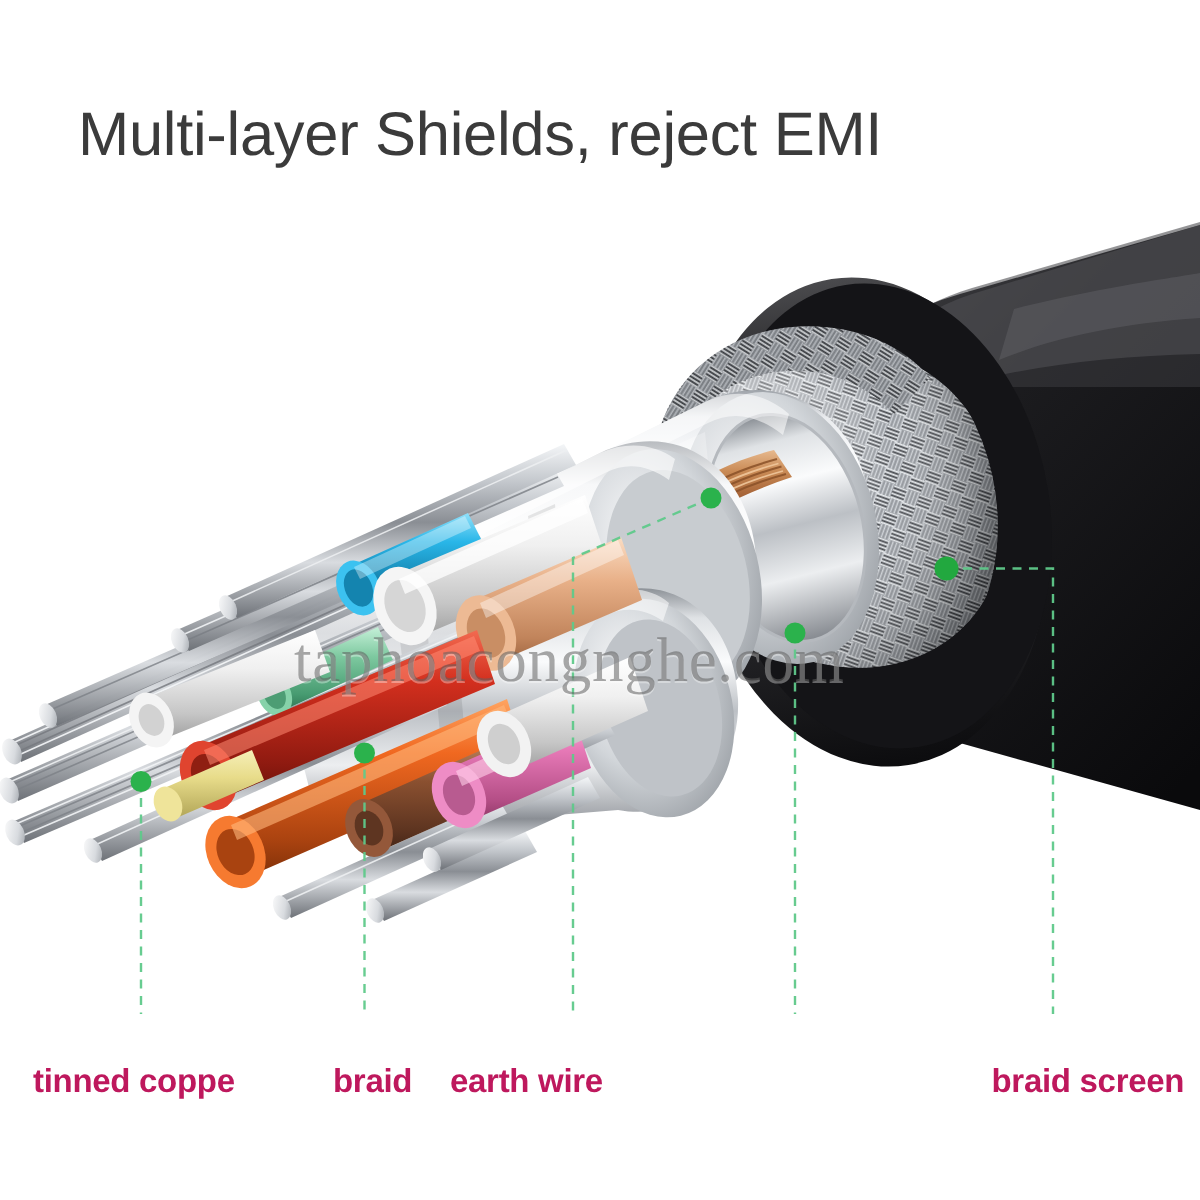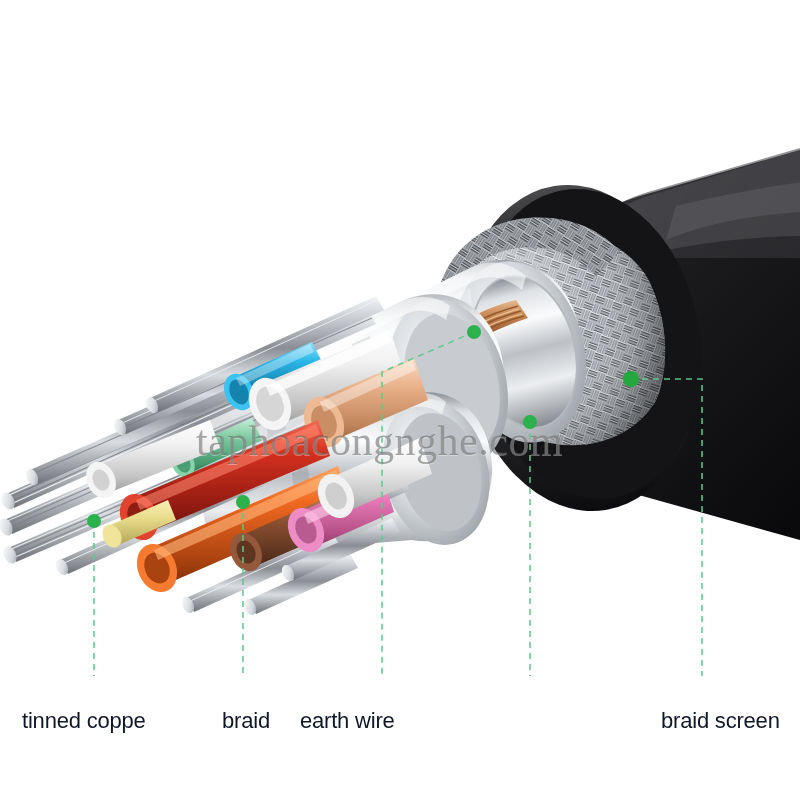--- a/index.html
+++ b/index.html
@@ -20,21 +20,21 @@
   }
   .subtitle{
     position:absolute;left:52px;top:134px;
     font-size:23px;font-weight:400;color:#6a6a6a;
     letter-spacing:-0.1px;white-space:nowrap;
   }
 
   
   .label{
     position:absolute;top:708px;
-    font-size:22px;font-weight:400;color:#0f172a;
+    font-size:22px;font-weight:700;color:#be185d;
     white-space:nowrap;letter-spacing:-0.2px;
   }
 
   
   .art{position:absolute;left:0;top:0;width:800px;height:800px;}
 
   .wm{
     position:absolute;left:196px;top:417px;
     font-family:"Liberation Serif","DejaVu Serif",serif;
     font-weight:400;font-size:42px;
@@ -484,19 +484,20 @@
       <circle cx="94" cy="521" r="7" fill="#2bb24c"></circle>
       <circle cx="243" cy="502" r="7" fill="#2bb24c"></circle>
       <circle cx="474" cy="332" r="7" fill="#2bb24c"></circle>
       <circle cx="530" cy="422" r="7" fill="#2bb24c"></circle>
       <circle cx="631" cy="379" r="8" fill="#22a83f"></circle>
     </g>
   </svg>
 
   <div class="wm">taphoacongnghe.com</div>
 
+  <div class="title">Multi-layer Shields, reject EMI</div>
 
   <div class="label" style="left:22px">tinned coppe</div>
   <div class="label" style="left:222px">braid</div>
   <div class="label" style="left:300px">earth wire</div>
   <div class="label" style="left:661px">braid screen</div>
 
 </div>
 
 </body></html>

